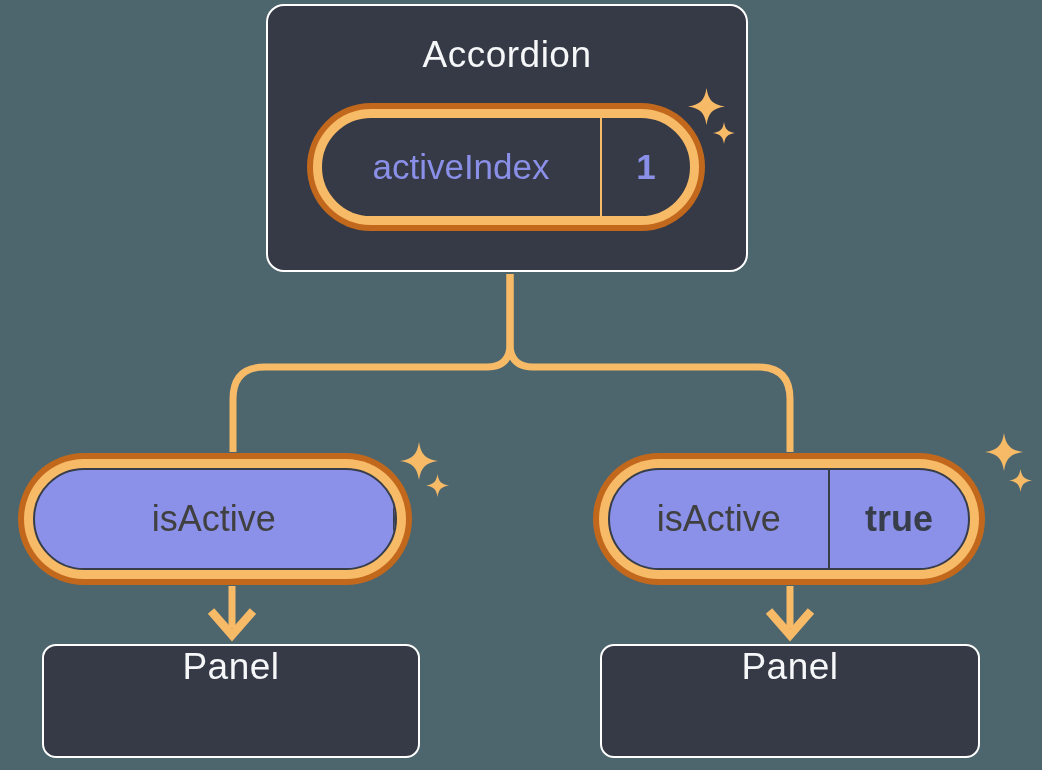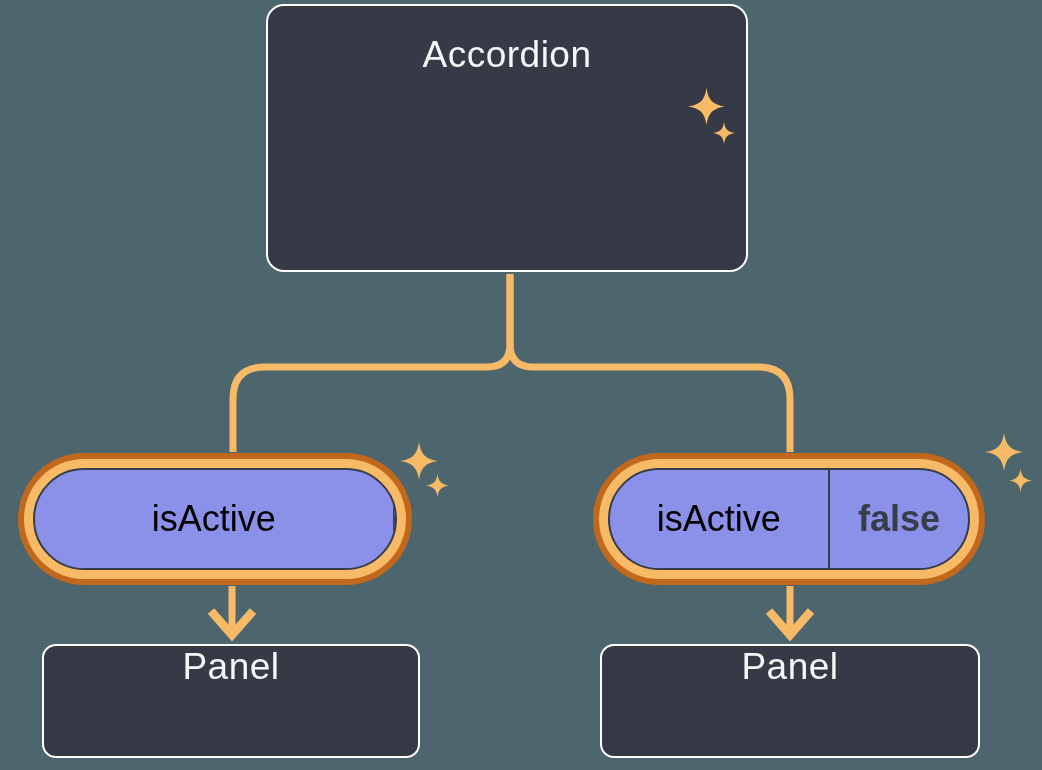--- a/index.html
+++ b/index.html
@@ -31,21 +31,21 @@
     box-shadow:0 0 0 6px #C2681C;
   }
   .pill-dark .name{flex:1;color:#8A8FE8;font-size:35px;}
   .pill-dark .divider{width:2px;background:#F7BA67;}
   .pill-dark .value{width:88px;color:#8A8FE8;font-size:35px;font-weight:700;}
 
   .pill-purple{
     background:#8B90E9;border:2.5px solid #373D49;
     box-shadow:0 0 0 9px #F7BA67,0 0 0 15px #C2681C;
   }
-  .pill-purple .name{flex:1;color:#000000;font-size:36px;}
+  .pill-purple .name{flex:1;color:#404040;font-size:36px;}
   .pill-purple .divider{width:2.5px;background:#373D49;}
   .pill-purple .value{color:#373D49;font-size:36px;font-weight:700;}
 
   .pill-false{left:33px;top:468px;width:364px;height:102px;}
   .pill-false .value{width:150px;}
   .pill-true{left:608px;top:468px;width:362px;height:102px;}
   .pill-true .value{width:138px;}
 
   .panel{
     border-radius:14px;display:flex;align-items:flex-start;justify-content:center;
@@ -79,30 +79,35 @@
     <g stroke="#F7BA67" stroke-width="8.5" fill="none" stroke-linejoin="miter">
       <path d="M211 611 L232 635 L253 611"></path>
       <path d="M769 611 L790 635 L811 611"></path>
     </g>
   </svg>
 
   <div class="box accordion-box">
     <div class="box-title">Accordion</div>
   </div>
 
+  <div class="pill pill-dark">
+    <span class="cell name">activeIndex</span>
+    <span class="divider"></span>
+    <span class="cell value">1</span>
+  </div>
 
   <div class="pill pill-purple pill-false">
     <span class="cell name">isActive</span>
     <span class="divider"></span>
   </div>
 
   <div class="pill pill-purple pill-true">
     <span class="cell name">isActive</span>
     <span class="divider"></span>
-    <span class="cell value">false</span>
+    <span class="cell value">true</span>
   </div>
 
   <div class="box panel panel-left">
     <span>Panel</span>
   </div>
   <div class="box panel panel-right">
     <span>Panel</span>
   </div>
 
   <span class="sparkle sp-top-big">

